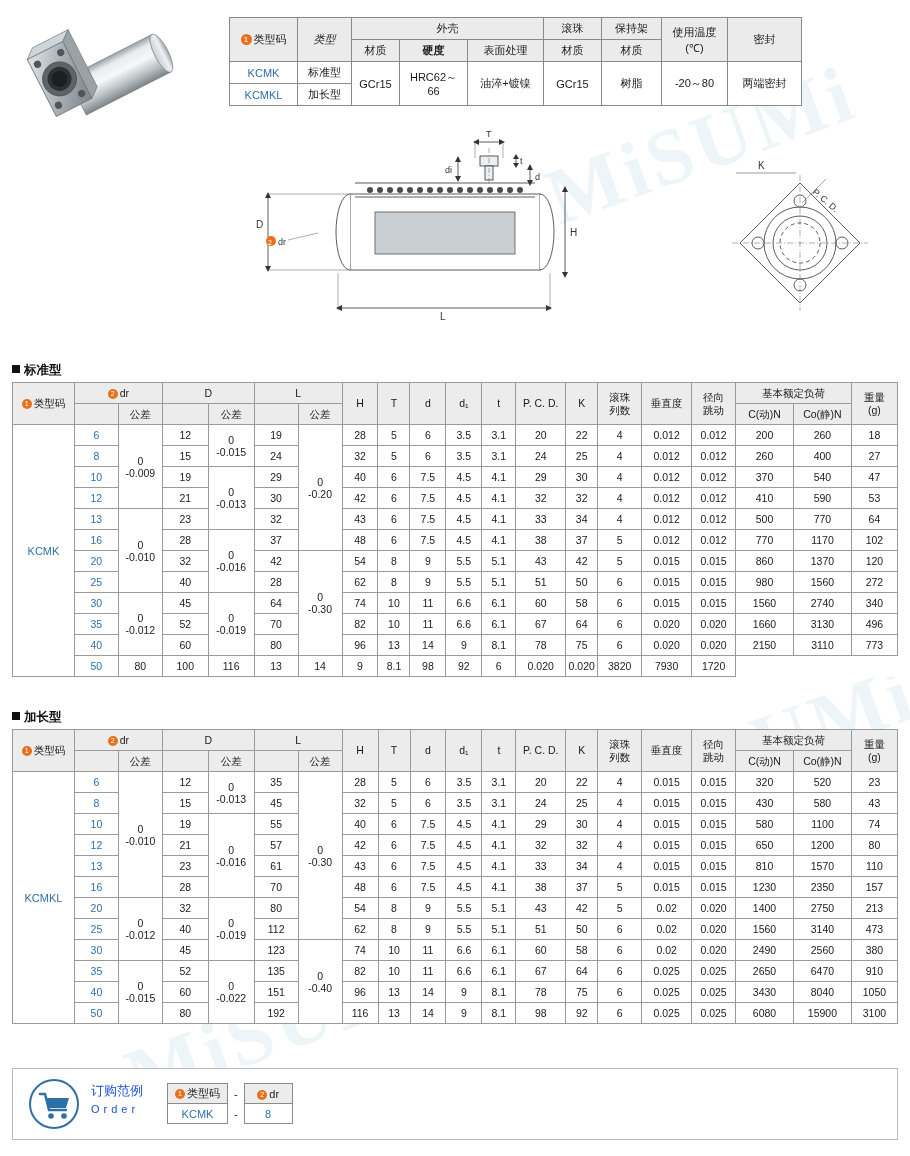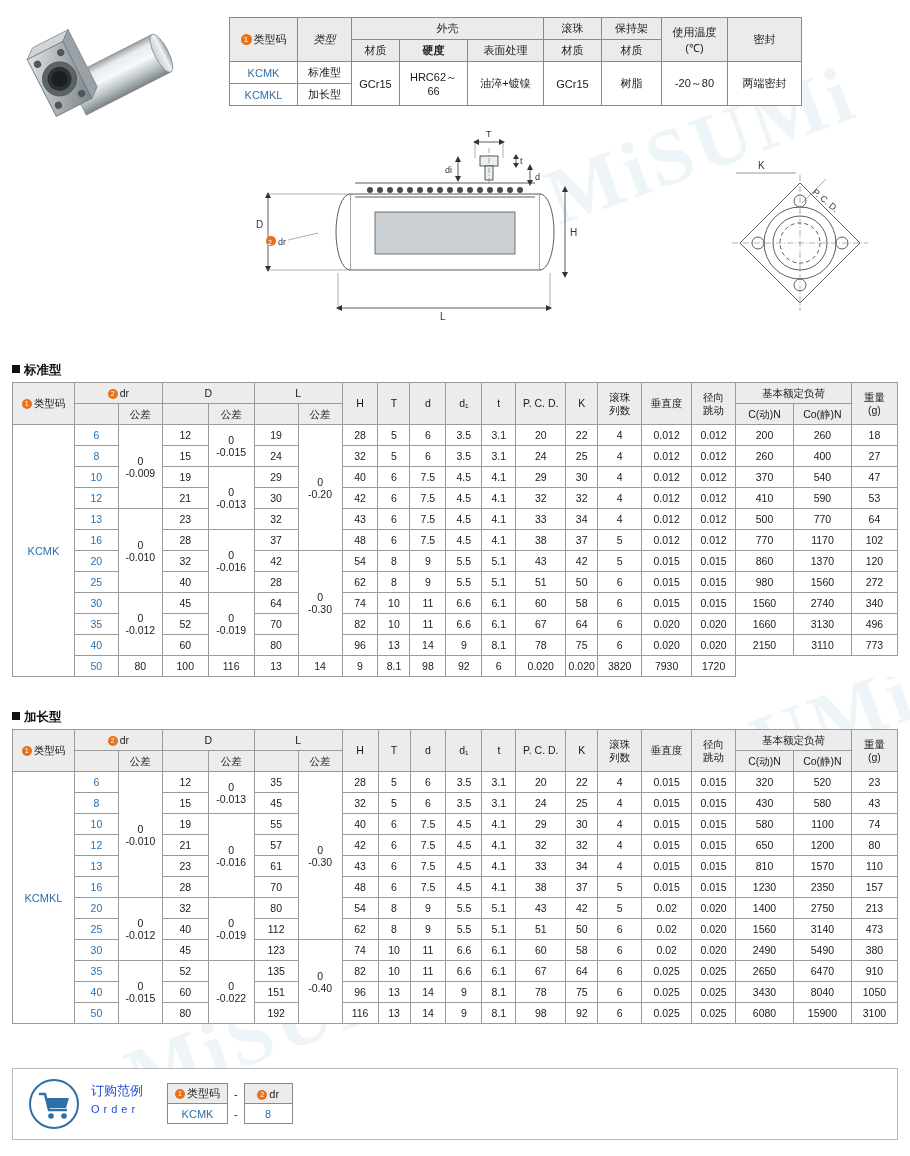--- a/index.html
+++ b/index.html
@@ -880,21 +880,21 @@
           <td>10</td>
           <td>11</td>
           <td>6.6</td>
           <td>6.1</td>
           <td>60</td>
           <td>58</td>
           <td>6</td>
           <td>0.02</td>
           <td>0.020</td>
           <td>2490</td>
-          <td>5490</td>
+          <td>2560</td>
           <td>380</td>
         </tr>
         <tr>
           <td class="dr">35</td>
           <td rowspan="3">
             <div>0</div>
             <div>-0.015</div>
           </td>
           <td>52</td>
           <td rowspan="3">

